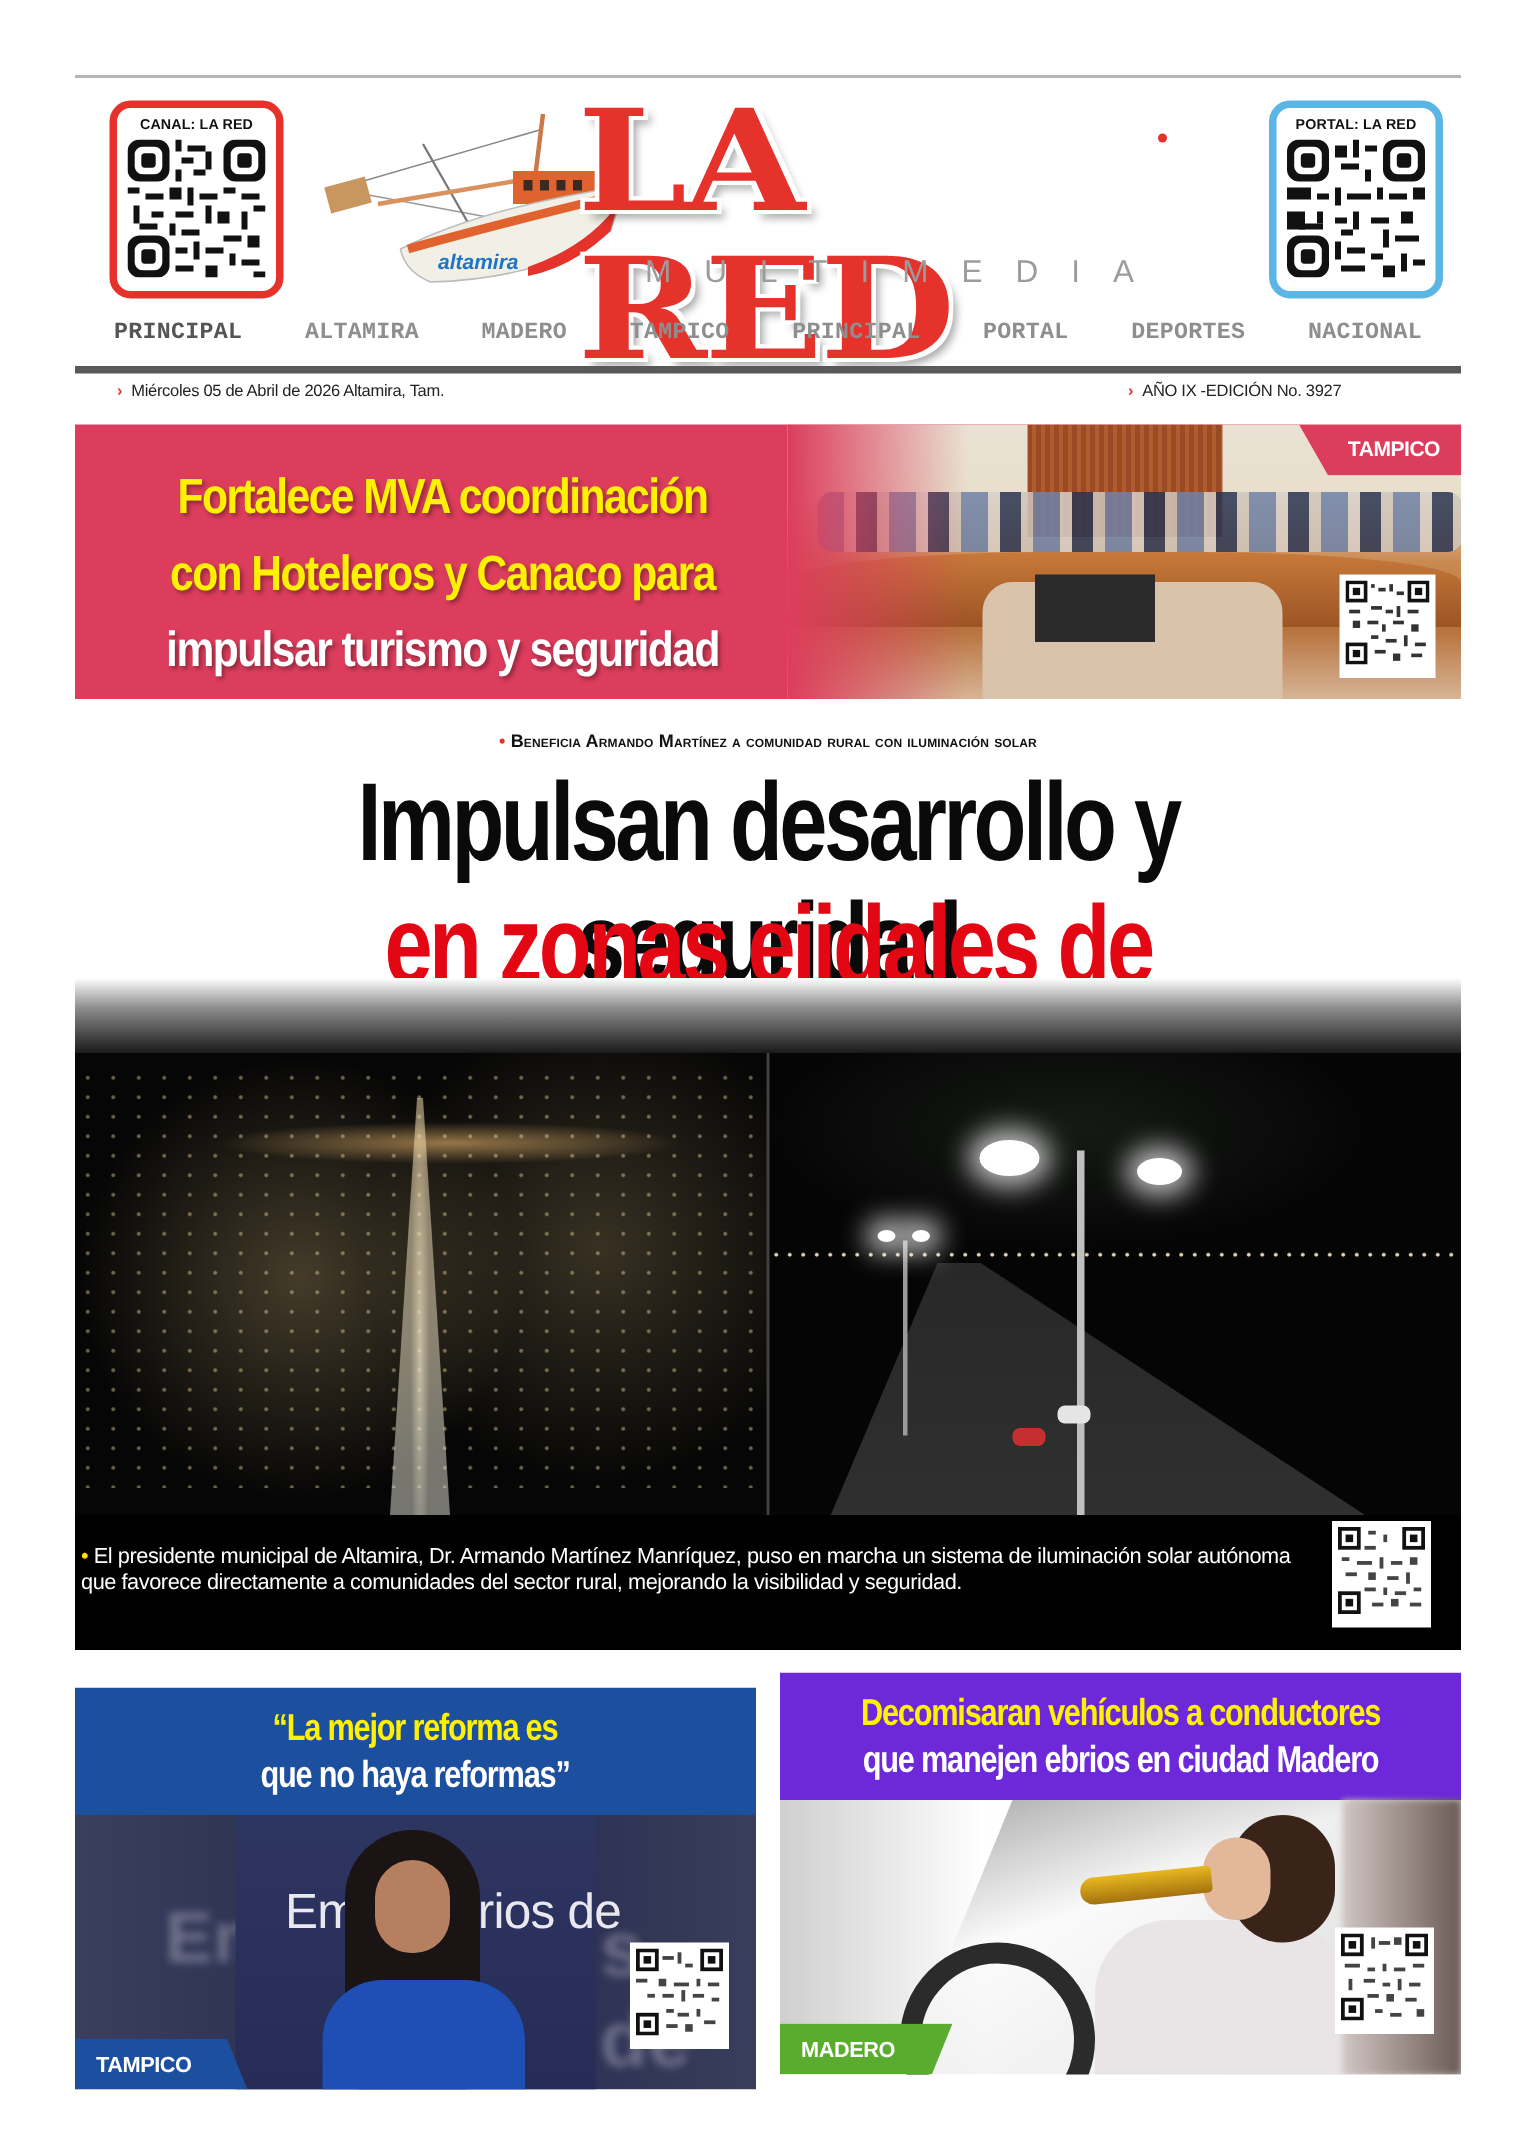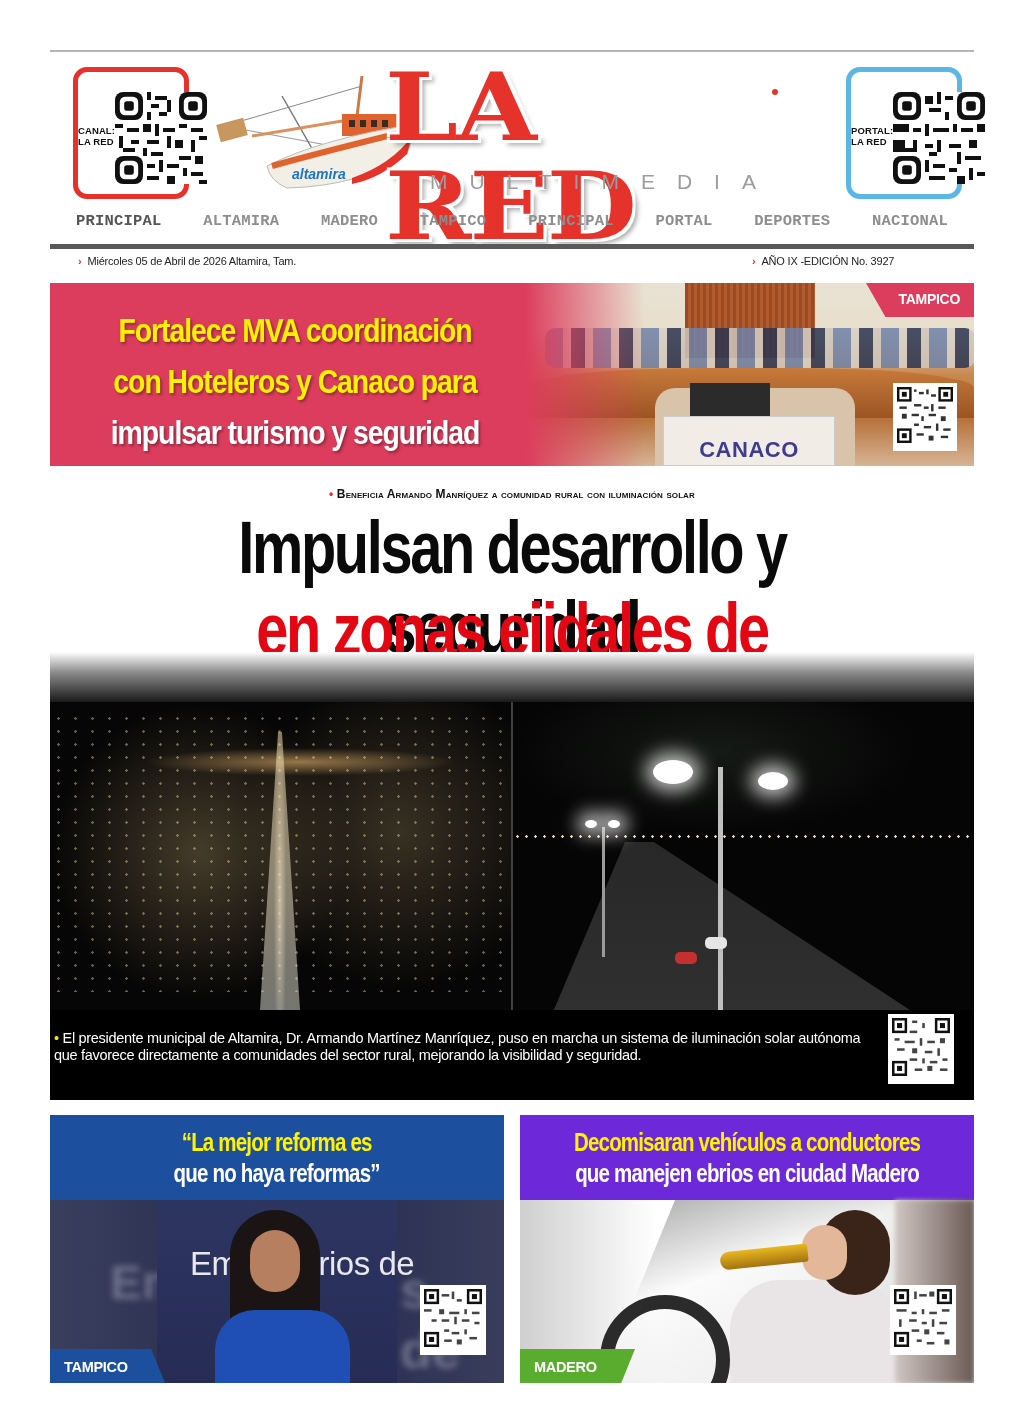--- a/index.html
+++ b/index.html
@@ -1,21 +1,21 @@
 <!DOCTYPE html>
 <html><head>
 <meta charset="utf-8">
 <style>
   * { box-sizing: border-box; margin: 0; padding: 0; }
   body { width: 1024px; height: 1424px; background: #ffffff; font-family: "Liberation Sans", sans-serif; position: relative; overflow: hidden; }
   .abs { position: absolute; }
   .top-rule { left: 50px; top: 50px; width: 924px; height: 2px; background: #b5b5b5; }
 
   
-  .qr-frame { width: 116px; height: 132px; border-radius: 14px; border: 5px solid; background: #fff; display: flex; flex-direction: row; align-items: center; padding-top: 6px; }
+  .qr-frame { width: 116px; height: 132px; border-radius: 14px; border: 5px solid; background: #fff; display: flex; flex-direction: column; align-items: center; padding-top: 6px; }
   .qr-frame .qr-label { font-size: 9.5px; font-weight: 700; color: #111; letter-spacing: 0.1px; }
   .qr { background: #fff; position: relative; }
   .qr svg { display: block; }
 
   .logo-title { left: 385px; top: 58px; width: 430px; height: 110px; }
   .logo-text { font-family: "DejaVu Serif", serif; font-weight: 900; font-size: 104px; color: #e5322b; letter-spacing: -2px; line-height: 110px;
     text-shadow: 3px 3px 0 #fff, -3px -3px 0 #fff, 3px -3px 0 #fff, -3px 3px 0 #fff, 5px 6px 6px rgba(0,0,0,0.35); transform: scaleY(0.9); transform-origin: top left; display: inline-block; }
   .multimedia { left: 430px; top: 170px; width: 360px; font-size: 21px; color: #9c9c9c; letter-spacing: 22px; }
 
   .boat { left: 212px; top: 66px; width: 210px; height: 130px; }
@@ -266,23 +266,20 @@
     <div class="y">Fortalece MVA coordinación</div>
     <div class="y">con Hoteleros y Canaco para</div>
     <div class="w">impulsar turismo y seguridad</div>
   </div>
   <div class="banner-photo">
     <div class="wood-wall"></div>
     <div class="people"></div>
     <div class="table-top"></div>
     <div class="table-hole"></div>
     <div class="monitor"></div>
-    <div class="canaco-sign">
-        <span>CANACO</span>
-      </div>
     <div class="fade"></div>
     <div class="tag-corner">TAMPICO</div>
     <div class="qr-inline" style="left:368px;top:100px;">
       <svg width="56" height="56" viewBox="0 0 23 23">
           <rect width="23" height="23" fill="#fff"></rect>
           <rect x="0" y="0" width="6" height="6" fill="#111"></rect>
           <rect x="1" y="1" width="4" height="4" fill="#fff"></rect>
           <rect x="2" y="2" width="2" height="2" fill="#111"></rect>
           <rect x="17" y="0" width="6" height="6" fill="#111"></rect>
           <rect x="18" y="1" width="4" height="4" fill="#fff"></rect>
@@ -312,21 +309,21 @@
             <rect x="8" y="19" width="3" height="1"></rect>
             <rect x="13" y="20" width="2" height="2"></rect>
             <rect x="18" y="20" width="3" height="1"></rect>
           </g>
         </svg>
     </div>
   </div>
 </div>
 
 <div class="abs kicker">
-  <span class="dot">• </span><span>Beneficia Armando Manríquez a comunidad rural con iluminación solar</span>
+  <span class="dot">• </span><span>Beneficia Armando Martínez a comunidad rural con iluminación solar</span>
 </div>
 
 <div class="abs headline h1">Impulsan desarrollo y seguridad</div>
 <div class="abs headline h2">en zonas ejidales de Altamira</div>
 
 <div class="abs main-photo">
   <div class="topfade"></div>
   <div class="photo-left">
     <div class="lights"></div>
     <div class="road"></div>
@@ -377,21 +374,21 @@
           <rect x="15" y="17" width="3" height="1"></rect>
           <rect x="20" y="16" width="2" height="1"></rect>
           <rect x="9" y="20" width="3" height="1"></rect>
           <rect x="14" y="19" width="2" height="2"></rect>
           <rect x="19" y="20" width="3" height="1"></rect>
         </g>
       </svg>
   </div>
 </div>
 
-<div class="abs card" style="left:50px;">
+<div class="abs card" style="left:50px;margin-top:10px;">
   <div class="card-head" style="background:#1d4f9f;">
     <div class="inner">
       <div class="y">“La mejor reforma es</div>
       <div class="w">que no haya reformas”</div>
     </div>
   </div>
   <div class="card-photo left-photo">
     <div class="emp-blur">Em</div>
     <div class="emp-blur2">s de</div>
     <div style="position:absolute;left:107px;top:0;width:240px;height:183px;background:linear-gradient(180deg,#2d3561,#262c55);"></div>

